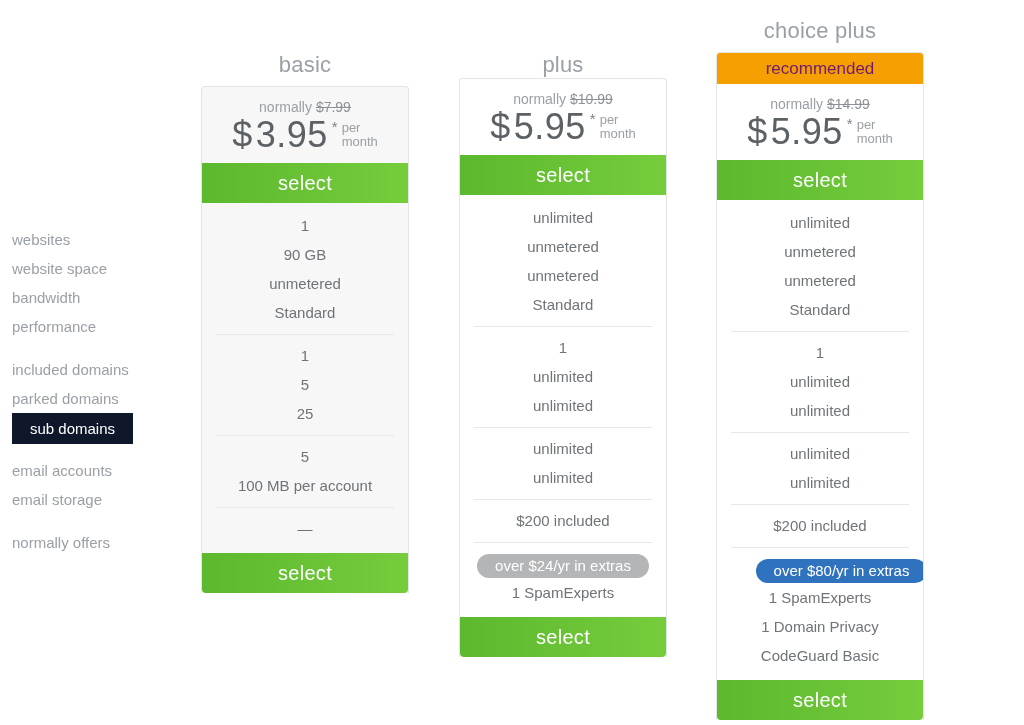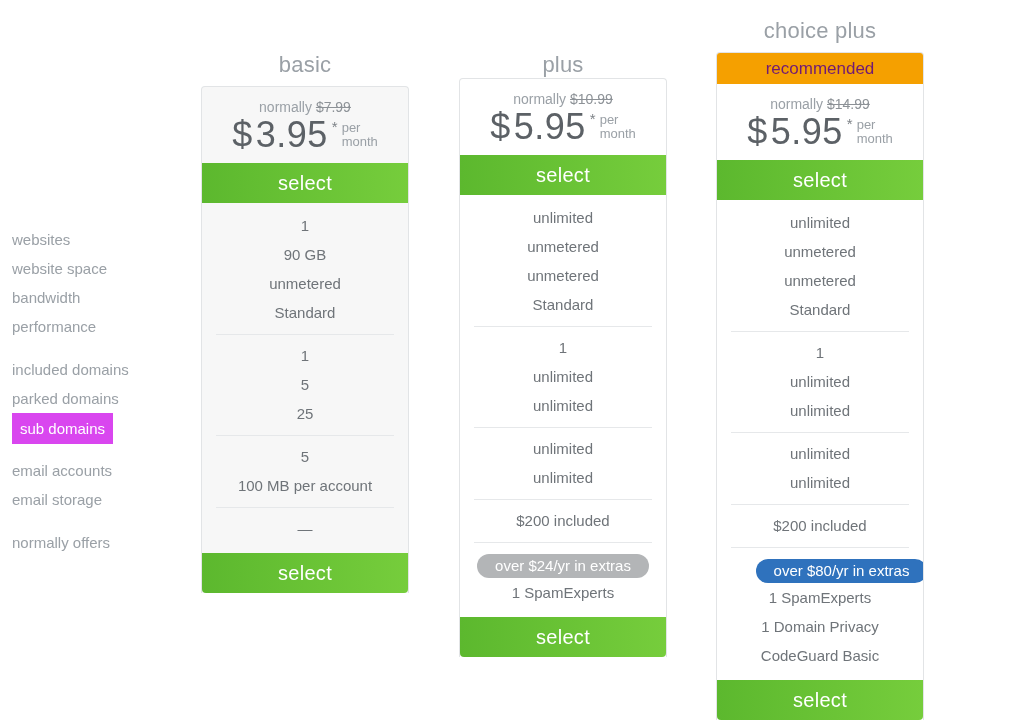--- a/index.html
+++ b/index.html
@@ -37,23 +37,23 @@
     line-height: 29px;
     font-size: 15px;
     color: #9aa0a6;
     white-space: nowrap;
     padding-right: 0;
   }
   .label-row .lbl-text {
     display: inline-block;
   }
   .label-row.selected .lbl-text {
-    background: #d946ef;
+    background: #0f172a;
     color: #ffffff;
-    padding: 1px 8px;
+    padding: 1px 18px;
     margin-right: -2px;
   }
   .label-gap {
     height: 14px;
   }
 
   
   .plan-col {
     position: absolute;
     top: 0;

